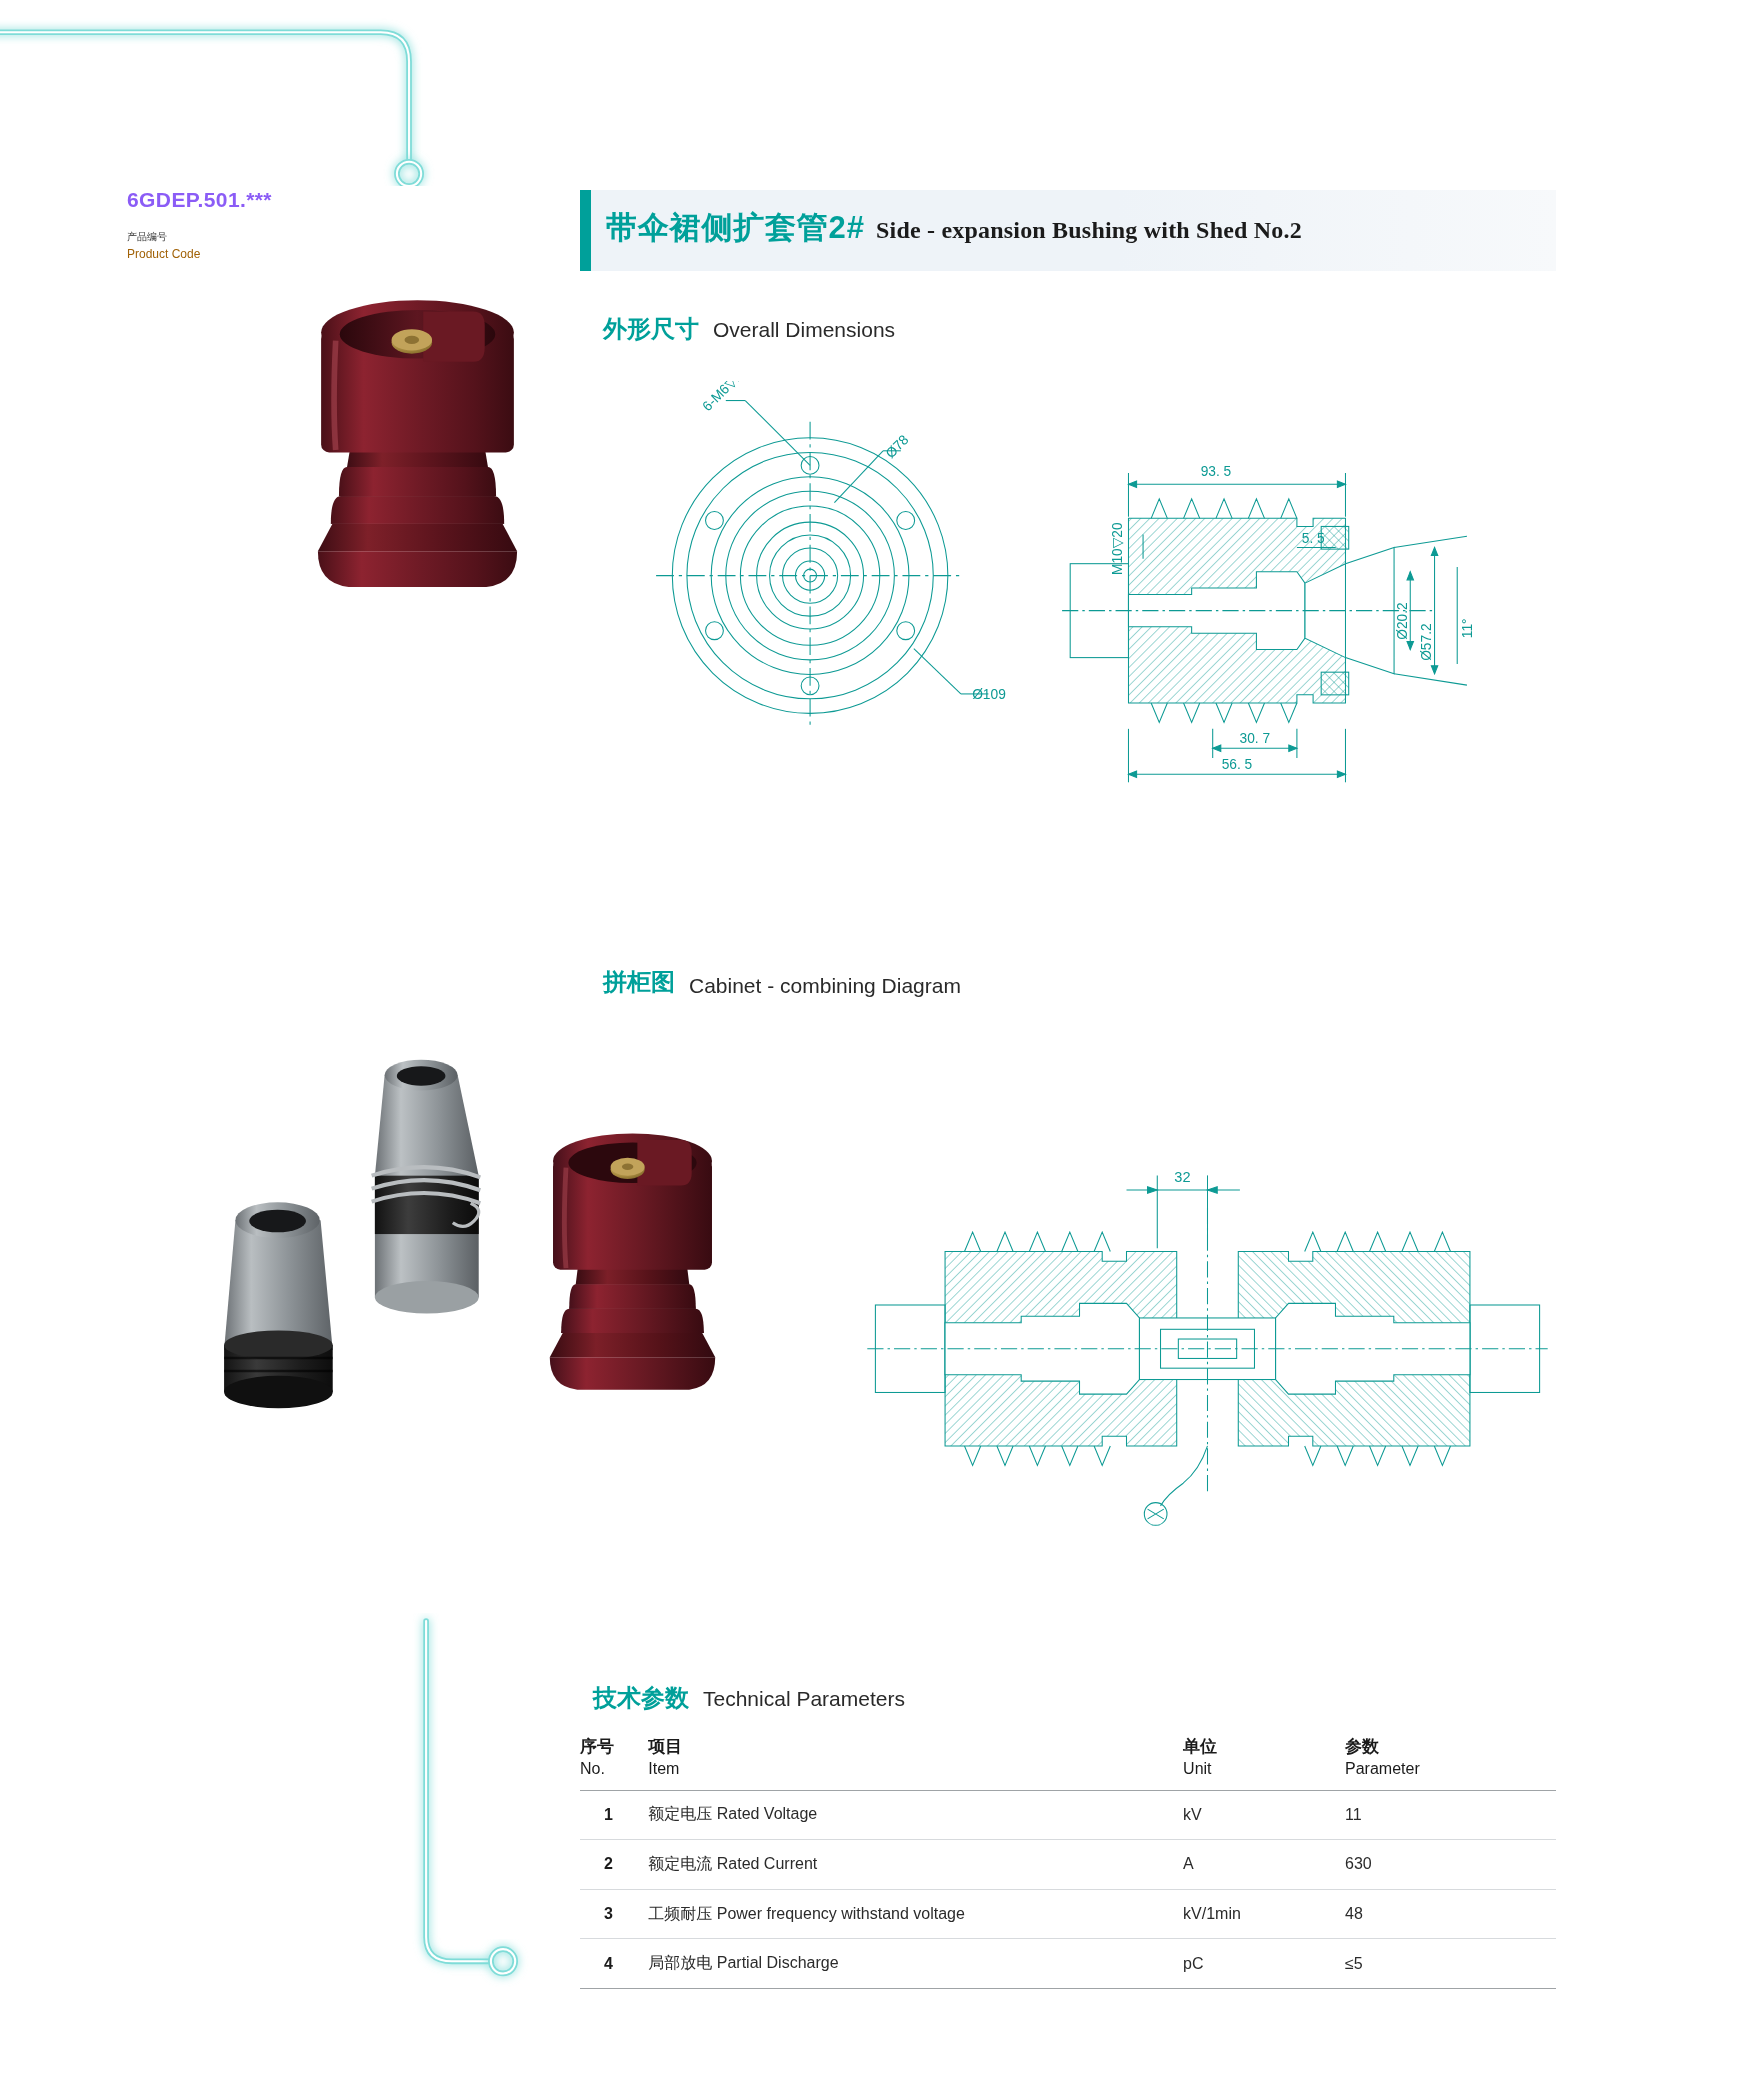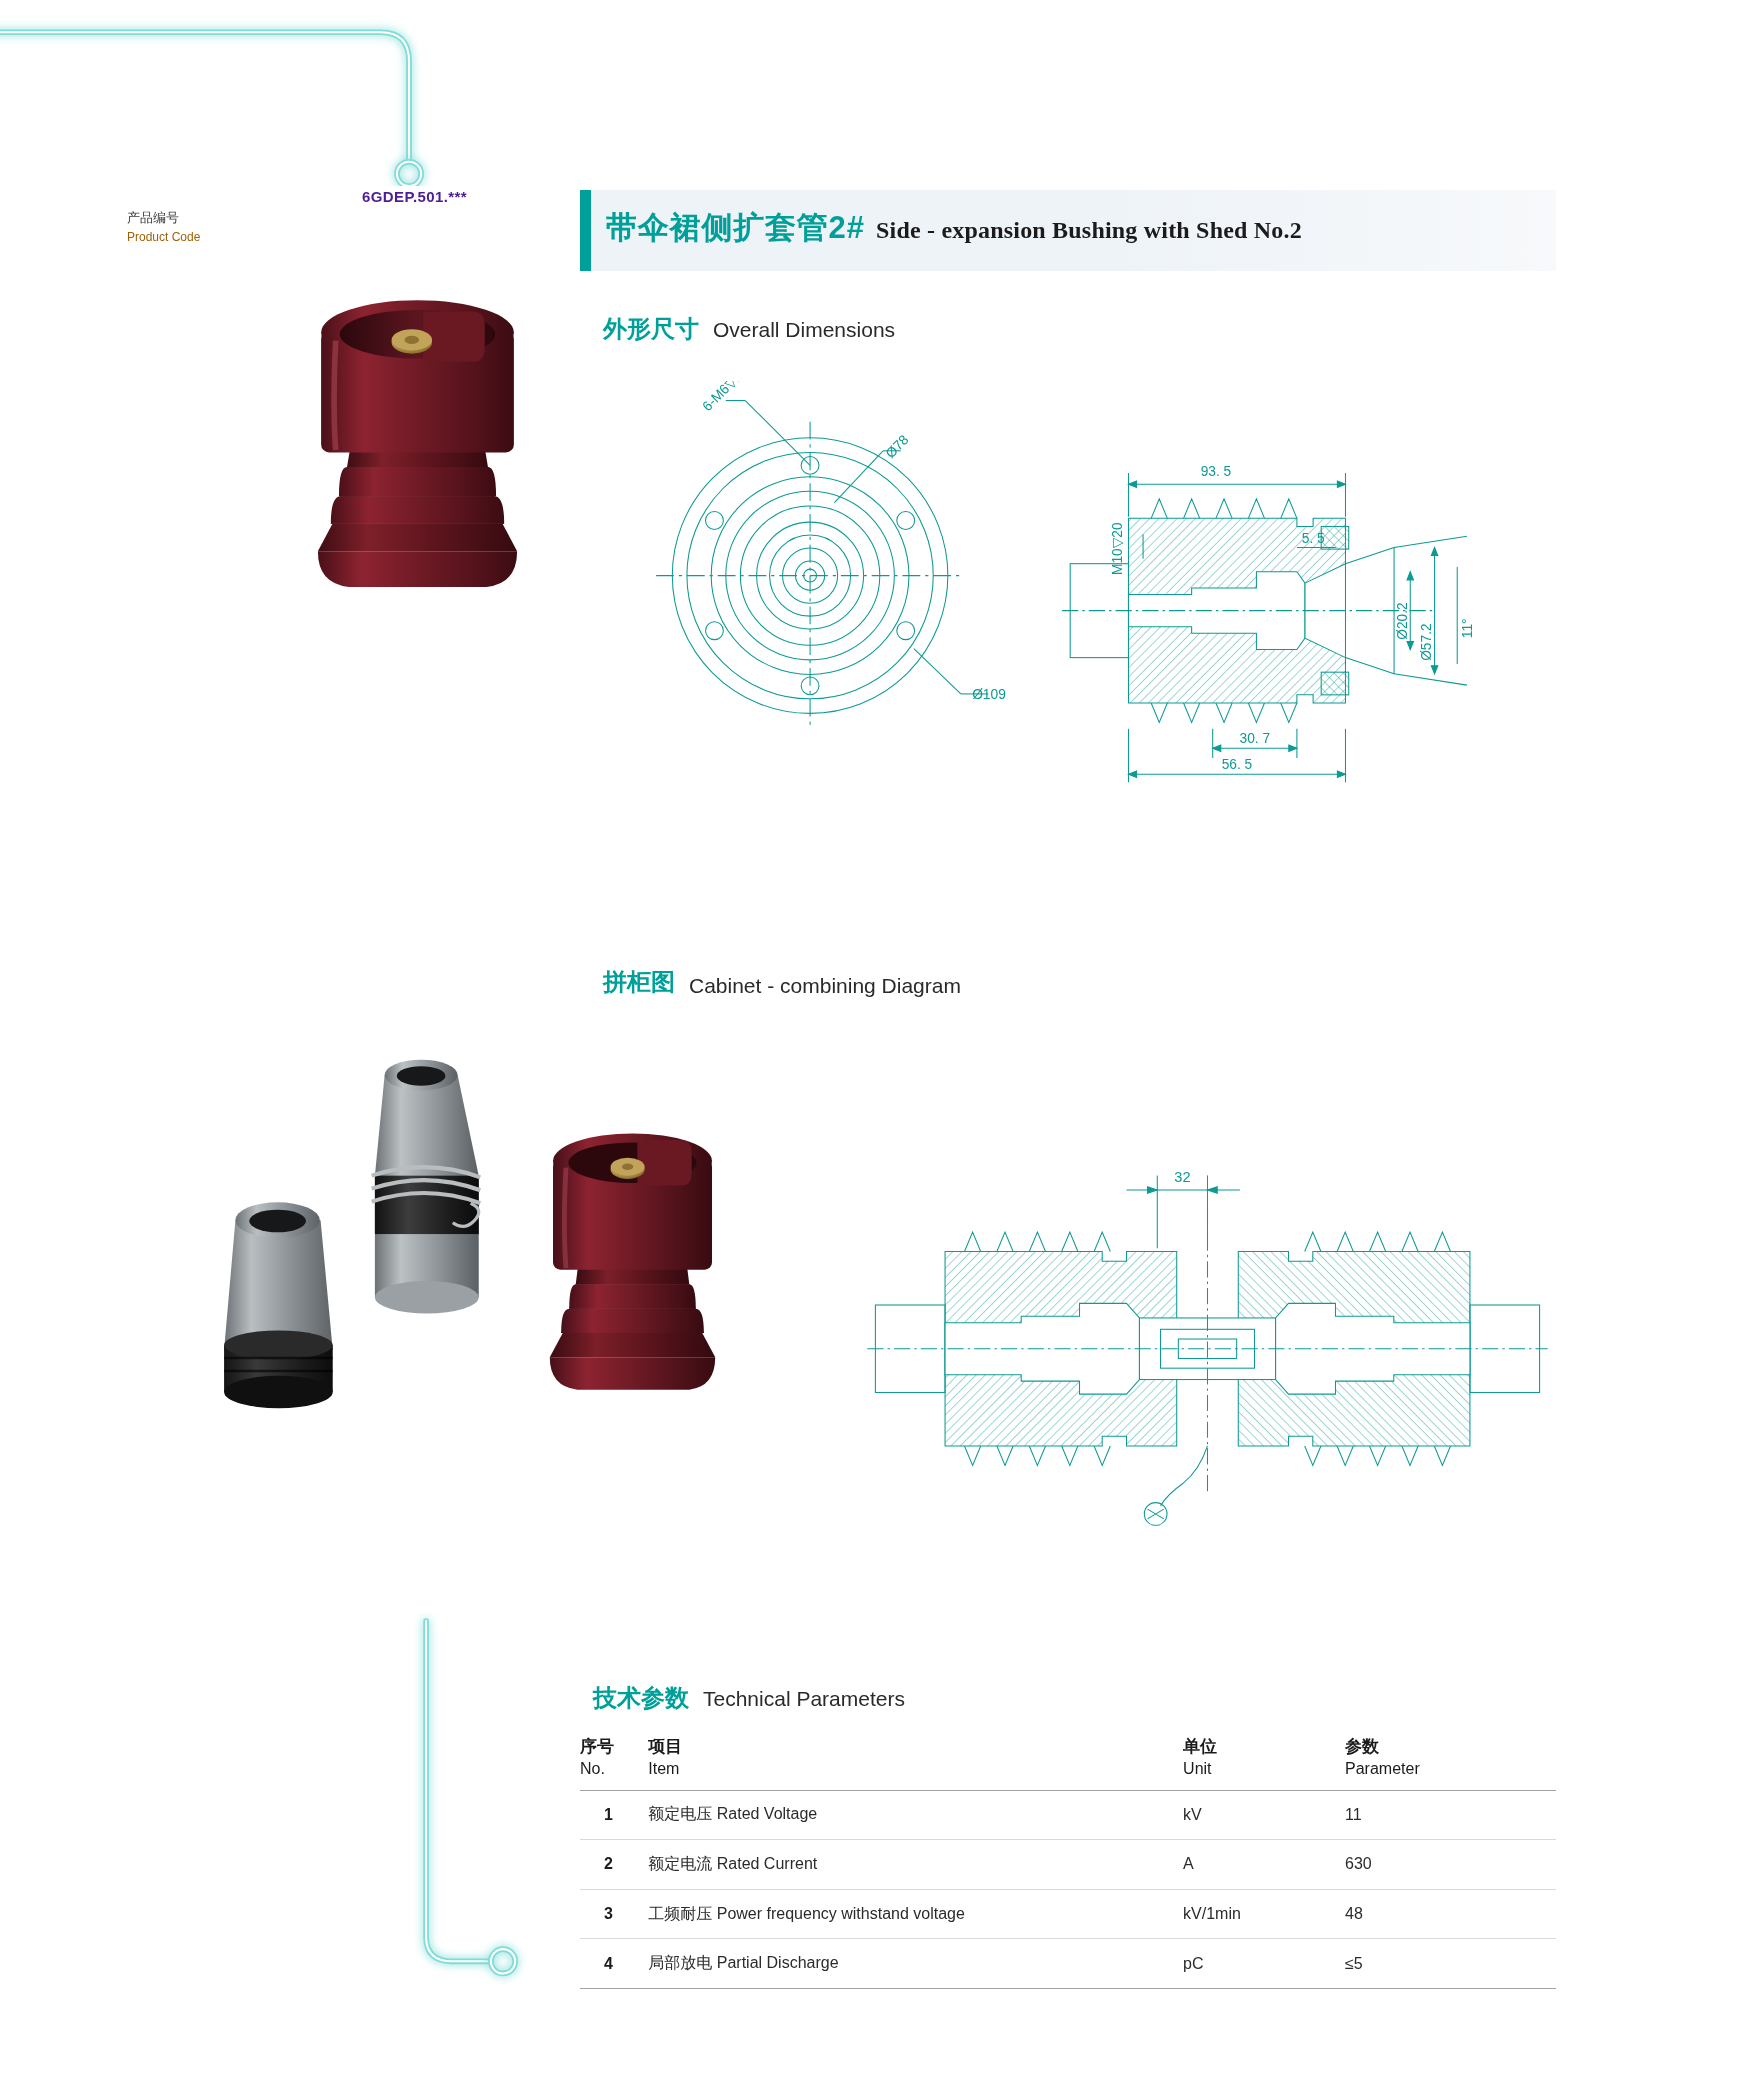--- a/index.html
+++ b/index.html
@@ -37,28 +37,27 @@
   
   .product-code-block {
     position: absolute;
     left: 127px;
     top: 188px;
     width: 340px;
   }
   .product-code {
     font-family: "Liberation Sans", sans-serif;
     font-weight: bold;
-    font-size: 15px;
+    font-size: 21px;
     letter-spacing: 0.4px;
-    color: #4c1d95;
-    text-align: right;
+    color: #8b5cf6;
   }
   .product-code-label-cn {
-    margin-top: 4px;
-    font-size: 13px;
+    margin-top: 18px;
+    font-size: 10px;
     color: #3a3a3a;
   }
   .product-code-label-en {
     margin-top: 3.2px;
     font-size: 12px;
     color: #a16207;
   }
 
   
   .header-band {

